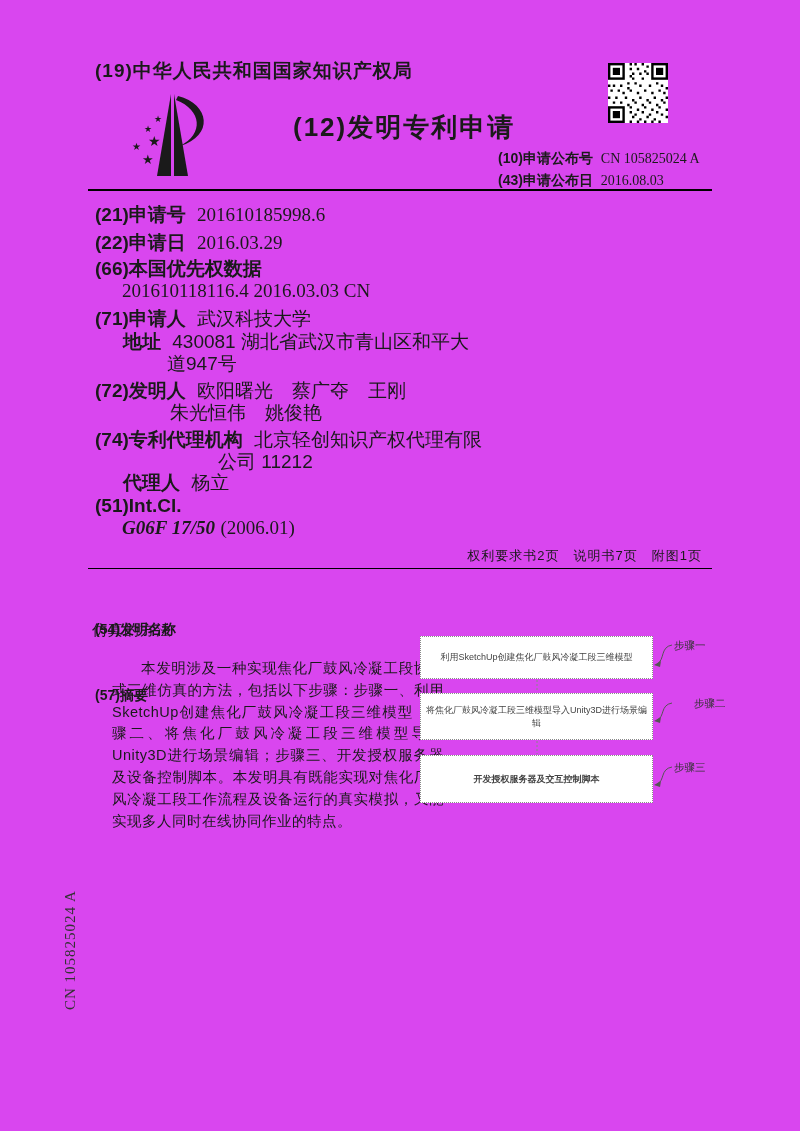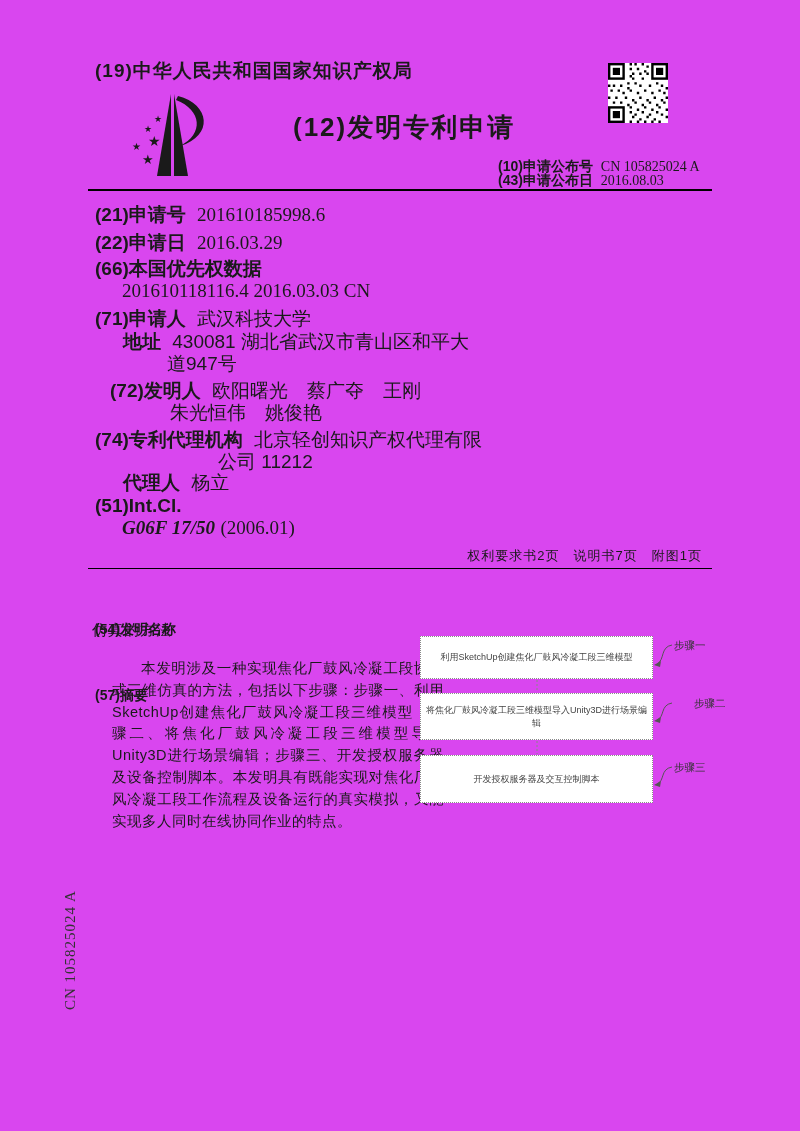--- a/index.html
+++ b/index.html
@@ -85,21 +85,21 @@
       <rect x="18" y="0" width="7" height="7"></rect>
         <rect x="19" y="1" width="5" height="5" fill="#fff"></rect>
         <rect x="20" y="2" width="3" height="3"></rect>
       <rect x="0" y="18" width="7" height="7"></rect>
         <rect x="1" y="19" width="5" height="5" fill="#fff"></rect>
         <rect x="2" y="20" width="3" height="3"></rect>
       <path d="M9 0h1v1H9zM11 0h1v1h-1zM14 0h1v1h-1zM16 1h1v1h-1zM9 2h1v1H9zM12 2h1v1h-1zM15 3h1v1h-1zM10 4h1v1h-1zM13 4h1v1h-1zM16 4h1v1h-1zM9 5h1v1H9zM14 6h1v1h-1zM10 6h1v1h-1zM0 9h1v1H0zM2 9h1v1H2zM5 9h1v1H5zM8 8h1v1H8zM8 10h1v1H8zM11 8h1v1h-1zM13 9h1v1h-1zM17 9h1v1h-1zM20 8h1v1h-1zM22 9h1v1h-1zM24 10h1v1h-1zM1 11h1v1H1zM4 11h1v1H4zM6 12h1v1H6zM9 11h1v1H9zM12 12h1v1h-1zM15 11h1v1h-1zM18 12h1v1h-1zM21 11h1v1h-1zM23 12h1v1h-1zM0 14h1v1H0zM3 14h1v1H3zM7 14h1v1H7zM10 15h1v1h-1zM13 14h1v1h-1zM16 15h1v1h-1zM19 14h1v1h-1zM22 15h1v1h-1zM24 14h1v1h-1zM2 16h1v1H2zM5 16h1v1H5zM8 17h1v1H8zM11 16h1v1h-1zM14 17h1v1h-1zM17 16h1v1h-1zM20 17h1v1h-1zM23 16h1v1h-1zM9 18h1v1H9zM12 19h1v1h-1zM15 18h1v1h-1zM18 19h1v1h-1zM21 18h1v1h-1zM24 19h1v1h-1zM9 20h1v1H9zM11 21h1v1h-1zM14 20h1v1h-1zM17 21h1v1h-1zM20 20h1v1h-1zM22 21h1v1h-1zM10 22h1v1h-1zM13 23h1v1h-1zM16 22h1v1h-1zM19 23h1v1h-1zM21 24h1v1h-1zM24 22h1v1h-1zM9 24h1v1H9zM12 24h1v1h-1zM15 24h1v1h-1zM18 24h1v1h-1z"></path>
     </g>
   </svg>
 
-  <div class="abs pubrow" style="left:498px;top:158px;">
+  <div class="abs pubrow" style="left:498px;top:150px;">
     <span class="lbl">(10)申请公布号</span>
     <span class="val">CN 105825024 A</span>
   </div>
   <div class="abs pubrow" style="left:498px;top:172px;">
     <span class="lbl">(43)申请公布日</span>
     <span class="val">2016.08.03</span>
   </div>
 
   <div class="abs rule" style="left:88px;top:189px;width:624px;height:2px;"></div>
 
@@ -126,21 +126,21 @@
   </div>
 
   <div class="abs row" style="left:123px;top:329px;">
     <span class="lbl">地址</span>
     <span>430081 湖北省武汉市青山区和平大</span>
   </div>
   <div class="abs row" style="left:167px;top:351px;">
     <span>道947号</span>
   </div>
 
-  <div class="abs row" style="left:95px;top:378px;margin-left:15px;">
+  <div class="abs row" style="left:95px;top:378px;">
     <span class="lbl">(72)发明人</span>
     <span>欧阳曙光　蔡广夺　王刚</span>
   </div>
   <div class="abs row" style="left:170px;top:400px;">
     <span>朱光恒伟　姚俊艳</span>
   </div>
 
   <div class="abs row" style="left:95px;top:427px;">
     <span class="lbl">(74)专利代理机构</span>
     <span>北京轻创知识产权代理有限</span>
@@ -167,21 +167,21 @@
 
   <div class="abs sec-label" style="left:95px;top:577px;">(54)发明名称</div>
   <div class="abs title-line" style="left:92px;top:621px;">仿真的方法</div>
 
   <div class="abs sec-label" style="left:95px;top:643px;">(57)摘要</div>
   <div class="abs abstract" style="left:92px;top:658px;margin-left:20px;">本发明涉及一种实现焦化厂鼓风冷凝工段协同式三维仿真的方法，包括以下步骤：步骤一、利用SketchUp创建焦化厂鼓风冷凝工段三维模型；步骤二、将焦化厂鼓风冷凝工段三维模型导入Unity3D进行场景编辑；步骤三、开发授权服务器及设备控制脚本。本发明具有既能实现对焦化厂鼓风冷凝工段工作流程及设备运行的真实模拟，又能实现多人同时在线协同作业的特点。</div>
 
   <div class="abs flow" style="left:418px;top:633px;">
     <div class="fbox" style="top:3px;height:43px;">利用SketchUp创建焦化厂鼓风冷凝工段三维模型</div>
     <div class="fbox" style="top:60px;height:47px;">将焦化厂鼓风冷凝工段三维模型导入Unity3D进行场景编辑</div>
-    <div class="fbox" style="top:122px;height:48px;">开发授权服务器及交互控制脚本</div>
+    <div class="fbox" style="top:122px;height:48px;font-weight:bold;">开发授权服务器及交互控制脚本</div>
 
     <div class="fstep" style="top:6px;">步骤一</div>
     <div class="fstep" style="top:64px;margin-left:20px;">步骤二</div>
     <div class="fstep" style="top:128px;">步骤三</div>
 
     <svg width="302" height="178" style="position:absolute;left:0;top:0;">
       <line x1="119" y1="47" x2="119" y2="59" stroke="#888" stroke-width="1" stroke-dasharray="2,2"></line>
       <line x1="119" y1="108" x2="119" y2="121" stroke="#888" stroke-width="1" stroke-dasharray="2,2"></line>
 
       <path d="M254 12 C 242 14, 247 27, 239 31" fill="none" stroke="#555" stroke-width="1"></path>

